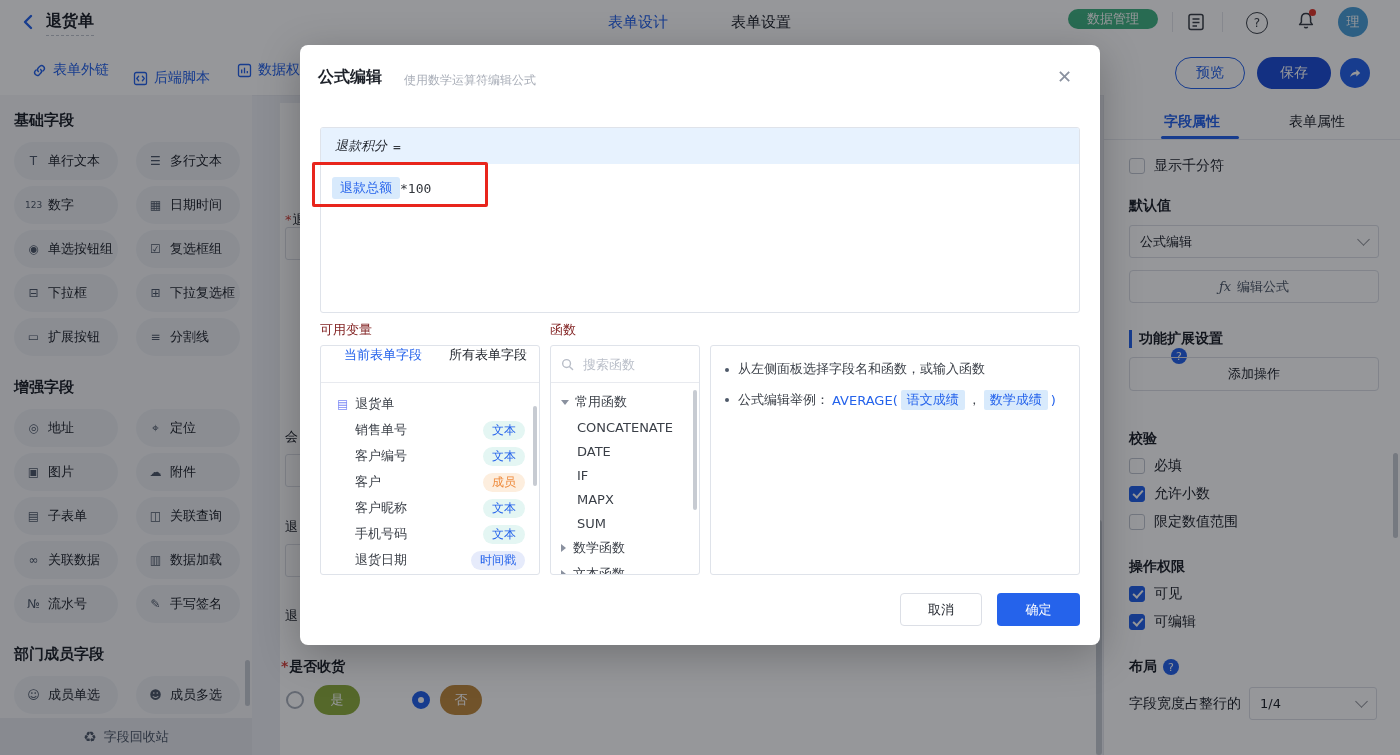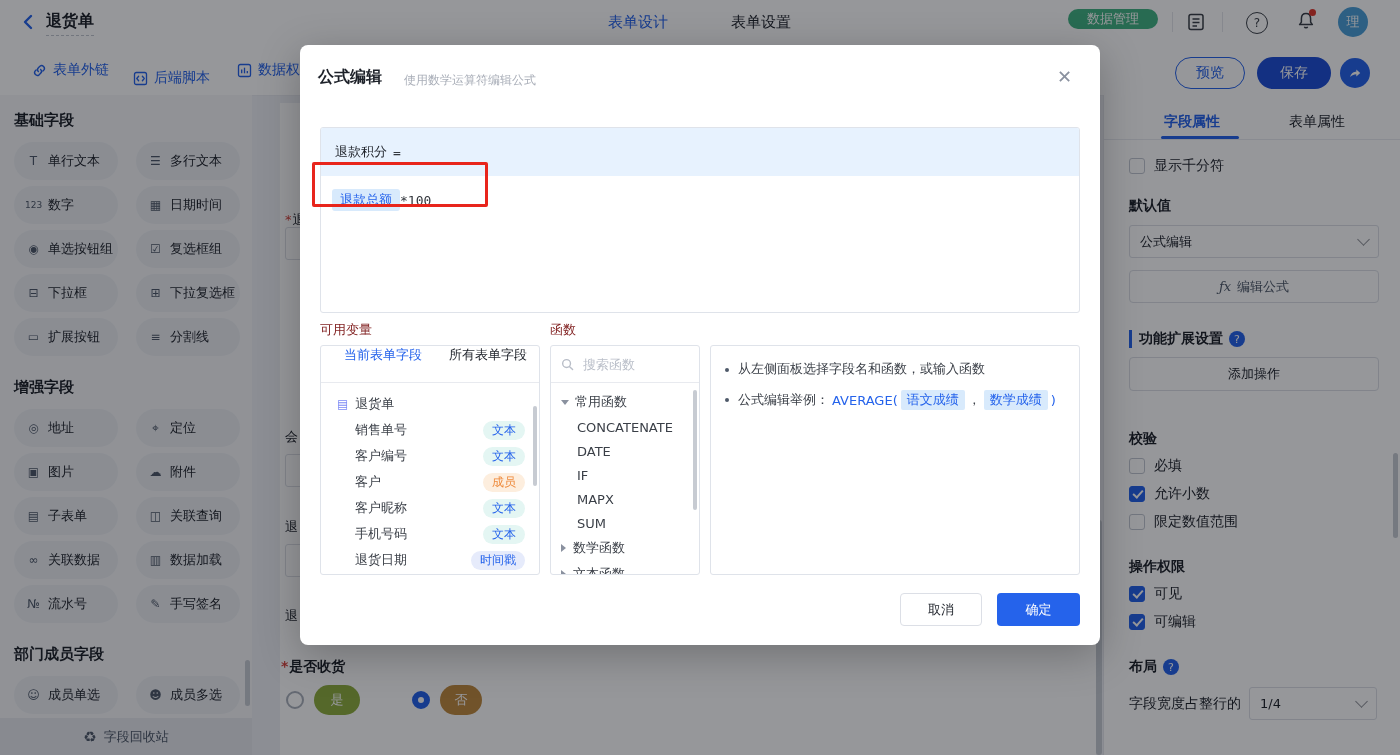--- a/index.html
+++ b/index.html
@@ -48,21 +48,21 @@
   .help-dot{width:16px;height:16px;border-radius:50%;background:#2563eb;color:#fff;font-size:11px;display:inline-flex;align-items:center;justify-content:center;margin-left:6px;}
   .sec-bar{border-left:3px solid #2563eb;padding-left:7px;}
   
   .overlay{left:0;top:0;width:1400px;height:755px;background:rgba(5,8,15,0.42);z-index:40;}
   .modal{left:300px;top:45px;width:800px;height:600px;background:#fff;border-radius:8px;z-index:50;
     box-shadow:0 10px 40px rgba(0,0,0,0.25);}
   .m-title{font-size:16px;font-weight:600;color:#1d2129;}
   .m-sub{font-size:12px;color:#a9aeb8;}
   .m-close{font-size:18px;color:#8a919f;cursor:pointer;line-height:1;}
   .f-box{left:20px;top:82px;width:760px;height:186px;border:1px solid #dfe3ea;border-radius:3px;box-sizing:border-box;overflow:hidden;}
-  .f-head{height:48px;background:#e7f2fe;display:flex;align-items:center;padding-left:14px;gap:6px;font-size:13px;color:#1d2129;}
+  .f-head{height:36px;background:#e7f2fe;display:flex;align-items:center;padding-left:14px;gap:6px;font-size:13px;color:#1d2129;font-style:italic;}
   .chip{background:#d8eafc;color:#2563eb;border-radius:3px;padding:2px 8px;font-size:13px;}
   .mono{font-family:"DejaVu Sans Mono","Liberation Mono",monospace;font-size:13px;color:#33373d;}
   .m-sec-label{font-size:13px;color:#7f1d1d;}
   .m-box{border:1px solid #dfe3ea;border-radius:3px;box-sizing:border-box;background:#fff;overflow:hidden;}
   .var-tabs{height:36px;border-bottom:1px solid #e8eaef;display:flex;font-size:13px;}
   .tree-row{height:26px;display:flex;align-items:center;font-size:13px;color:#3a3f47;}
   .pill{font-size:12px;padding:2px 9px;border-radius:10px;line-height:1.25;}
   .pill.text{background:#e4f6f3;color:#2563eb;}
   .pill.member{background:#fdeede;color:#ee8a3b;}
   .pill.time{background:#e6ebfb;color:#2563eb;}
@@ -304,21 +304,21 @@
     <div class="abs p-label" style="left:25px;top:102px;">默认值</div>
     <div class="abs sel" style="left:25px;top:130px;width:250px;height:33px;">
       <span>公式编辑</span>
       <span class="chev"></span>
     </div>
     <div class="abs btn" style="left:25px;top:175px;width:250px;height:33px;border:1px solid #dcdfe6;color:#4e5969;gap:6px;">
       <span style="font-style:italic;font-family:'DejaVu Serif','Liberation Serif',serif;">ƒx</span>
       <span>编辑公式</span>
     </div>
 
-    <div class="abs flex" style="left:25px;top:235px;">
+    <div class="abs flex" style="left:25px;top:235px;flex-direction:column;">
       <span class="p-label sec-bar">功能扩展设置</span>
       <span class="help-dot">?</span>
     </div>
     <div class="abs btn" style="left:25px;top:262px;width:250px;height:34px;border:1px solid #dcdfe6;color:#1d2129;">添加操作</div>
 
     <div class="abs p-label" style="left:25px;top:335px;">校验</div>
     <div class="abs cb-row" style="left:25px;top:362px;">
       <span class="cb"></span>
       <span>必填</span>
     </div>

